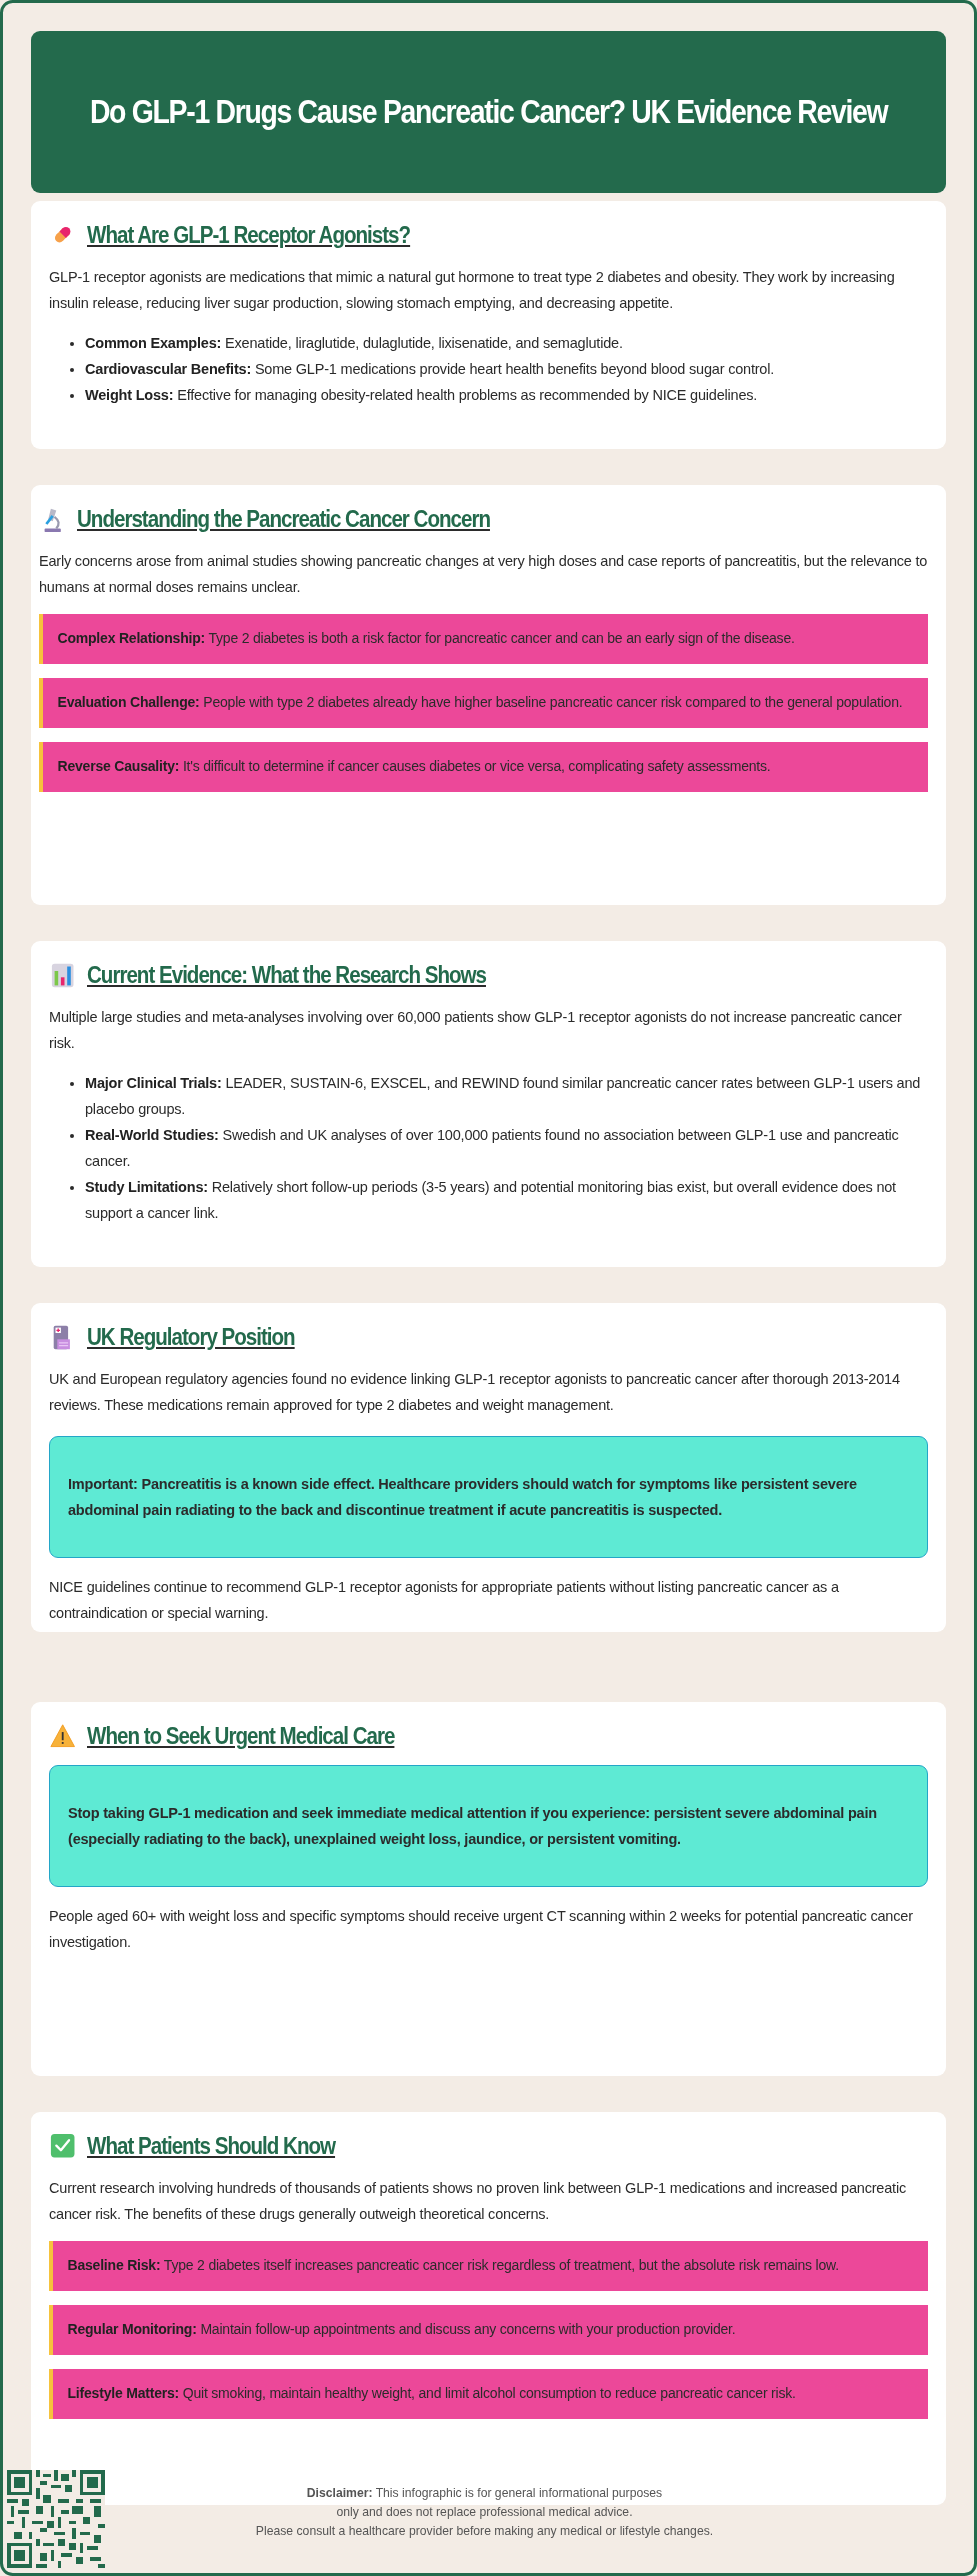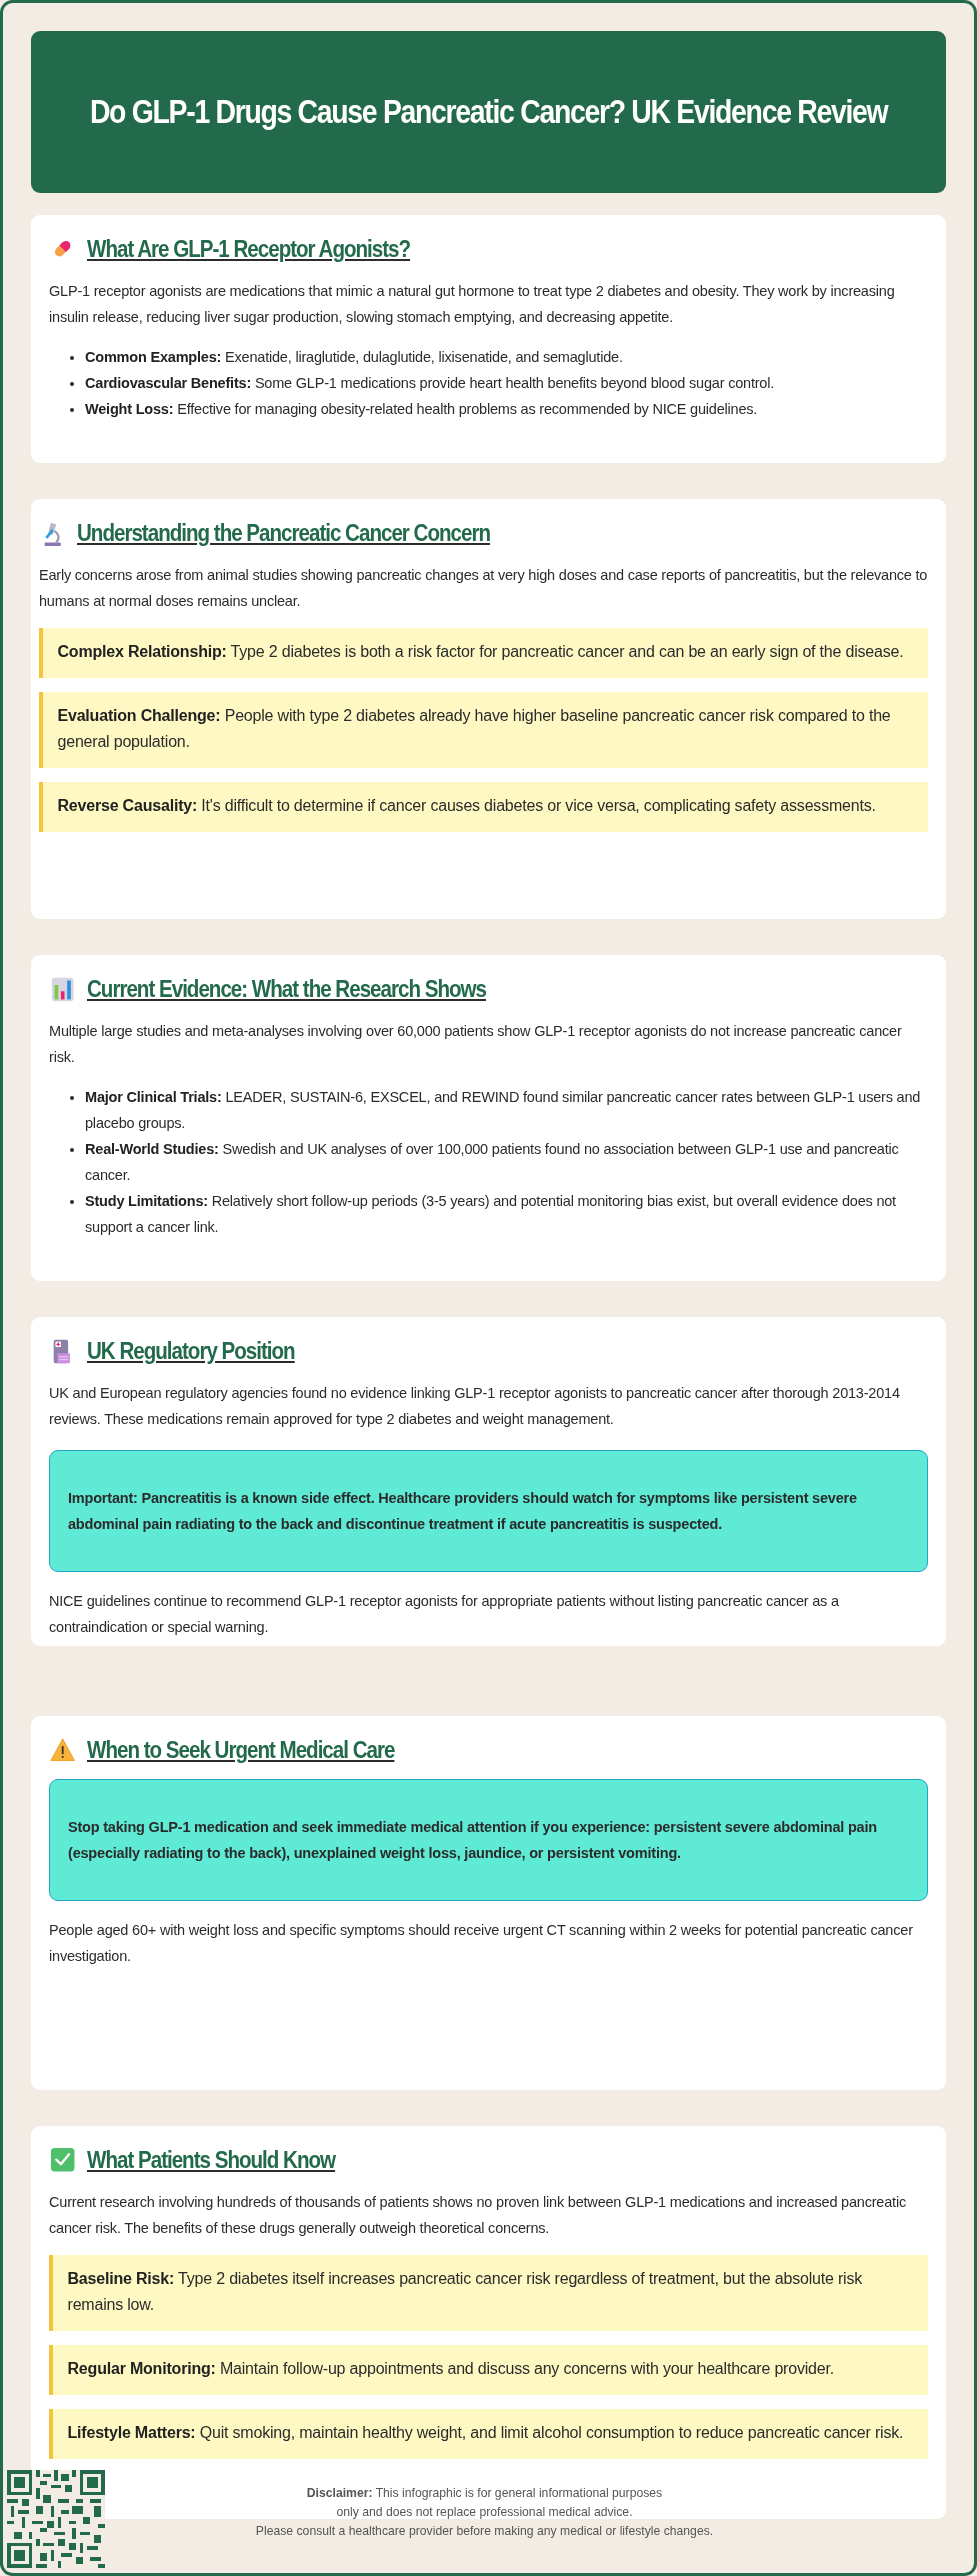--- a/index.html
+++ b/index.html
@@ -7,44 +7,44 @@
   body { font-family: "Liberation Sans", "DejaVu Sans", sans-serif; color: #2b2b2b; }
   .frame {
     width: 977px; height: 2576px;
     border: 3.6px solid #236a4c; border-radius: 12.7px;
     background: #f3ece5; position: relative;
     padding: 28px 28px 0 28px;
   }
   .header {
     background: #236a4c; border-radius: 9px;
     height: 162px; display: flex; align-items: center; justify-content: center;
-    margin-bottom: 22px;
+    margin-bottom: 8px;
   }
   .header h1 {
     color: #ffffff; font-family: "Liberation Sans", sans-serif; font-weight: bold;
     font-size: 33px; letter-spacing: -1.5px; transform: scaleX(0.86); white-space: nowrap;
   }
   .card {
     background: #ffffff; border-radius: 9px;
     padding: 20px 18px 23.6px 18px; margin-bottom: 36px;
   }
   .card-title { display: flex; align-items: center; gap: 11px; margin-bottom: 14.5px; text-decoration: underline; }
   .card-title .icon { width: 27px; height: 27px; display: inline-flex; align-items: center; justify-content: center; flex: 0 0 27px; }
   .card-title h2 {
     color: #236a4c; font-size: 24.5px; font-weight: bold; letter-spacing: -1.2px;
     transform: scaleX(0.84); transform-origin: left center; white-space: nowrap;
   }
   p.body { font-size: 14.5px; line-height: 26px; color: #2b2b2b; letter-spacing: -0.2px; }
   ul.bullets { margin: 14.5px 0 0 36px; }
   ul.bullets li { font-size: 14.5px; line-height: 26px; letter-spacing: -0.2px; }
   b { color: #222; }
   .note {
-    background: #fef9c3; border-left: 4.5px solid #f6c33d;
+    background: #ec4899; border-left: 4.5px solid #f6c33d;
     padding: 11px 18px 12.7px 14.5px; margin-top: 14.5px;
-    font-size: 16px; line-height: 26px; letter-spacing: -0.2px;
+    font-size: 14px; line-height: 26px; letter-spacing: -0.2px;
   }
   .alert {
     background: #5eead4; border: 1.8px solid #23a6c8; border-radius: 9px;
     padding: 34px 18px; margin: 18px 0 16.3px 0;
     font-size: 14.5px; line-height: 26px; font-weight: bold; color: #2b2b2b; letter-spacing: -0.2px;
   }
   .footer { position: absolute; left: 0; right: 8px; bottom: 0; height: 118px; }
   .qr { position: absolute; left: 3.6px; top: 14.5px; width: 98px; height: 98px; }
   .disclaimer {
     position: absolute; left: 0; right: 0; top: 29px;
@@ -159,21 +159,21 @@
       <span class="icon">
         <svg width="25.4" height="25.4" viewBox="0 0 28 28">
             <rect x="1" y="1" width="26" height="26" rx="4" fill="#4fbf6c"></rect>
             <path d="M7 14 l5 5 l9 -11" stroke="#fff" stroke-width="2.6" fill="none" stroke-linecap="round" stroke-linejoin="round"></path>
           </svg>
       </span>
       <h2>What Patients Should Know</h2>
     </div>
     <p class="body">Current research involving hundreds of thousands of patients shows no proven link between GLP-1 medications and increased pancreatic cancer risk. The benefits of these drugs generally outweigh theoretical concerns.</p>
     <div class="note"><b>Baseline Risk:</b><span> Type 2 diabetes itself increases pancreatic cancer risk regardless of treatment, but the absolute risk remains low.</span></div>
-    <div class="note"><b>Regular Monitoring:</b><span> Maintain follow-up appointments and discuss any concerns with your healthcare provider.</span></div>
+    <div class="note"><b>Regular Monitoring:</b><span> Maintain follow-up appointments and discuss any concerns with your production provider.</span></div>
     <div class="note"><b>Lifestyle Matters:</b><span> Quit smoking, maintain healthy weight, and limit alcohol consumption to reduce pancreatic cancer risk.</span></div>
   </section>
 
   <footer class="footer">
     <span class="qr">
       <svg width="98" height="98" viewBox="0 0 27 27" shape-rendering="crispEdges">
         <rect width="27" height="27" fill="#f3ece5"></rect>
         <g fill="#236a4c">
           <rect x="0" y="0" width="7" height="7"></rect>
             <rect x="1" y="1" width="5" height="5" fill="#f3ece5"></rect>

